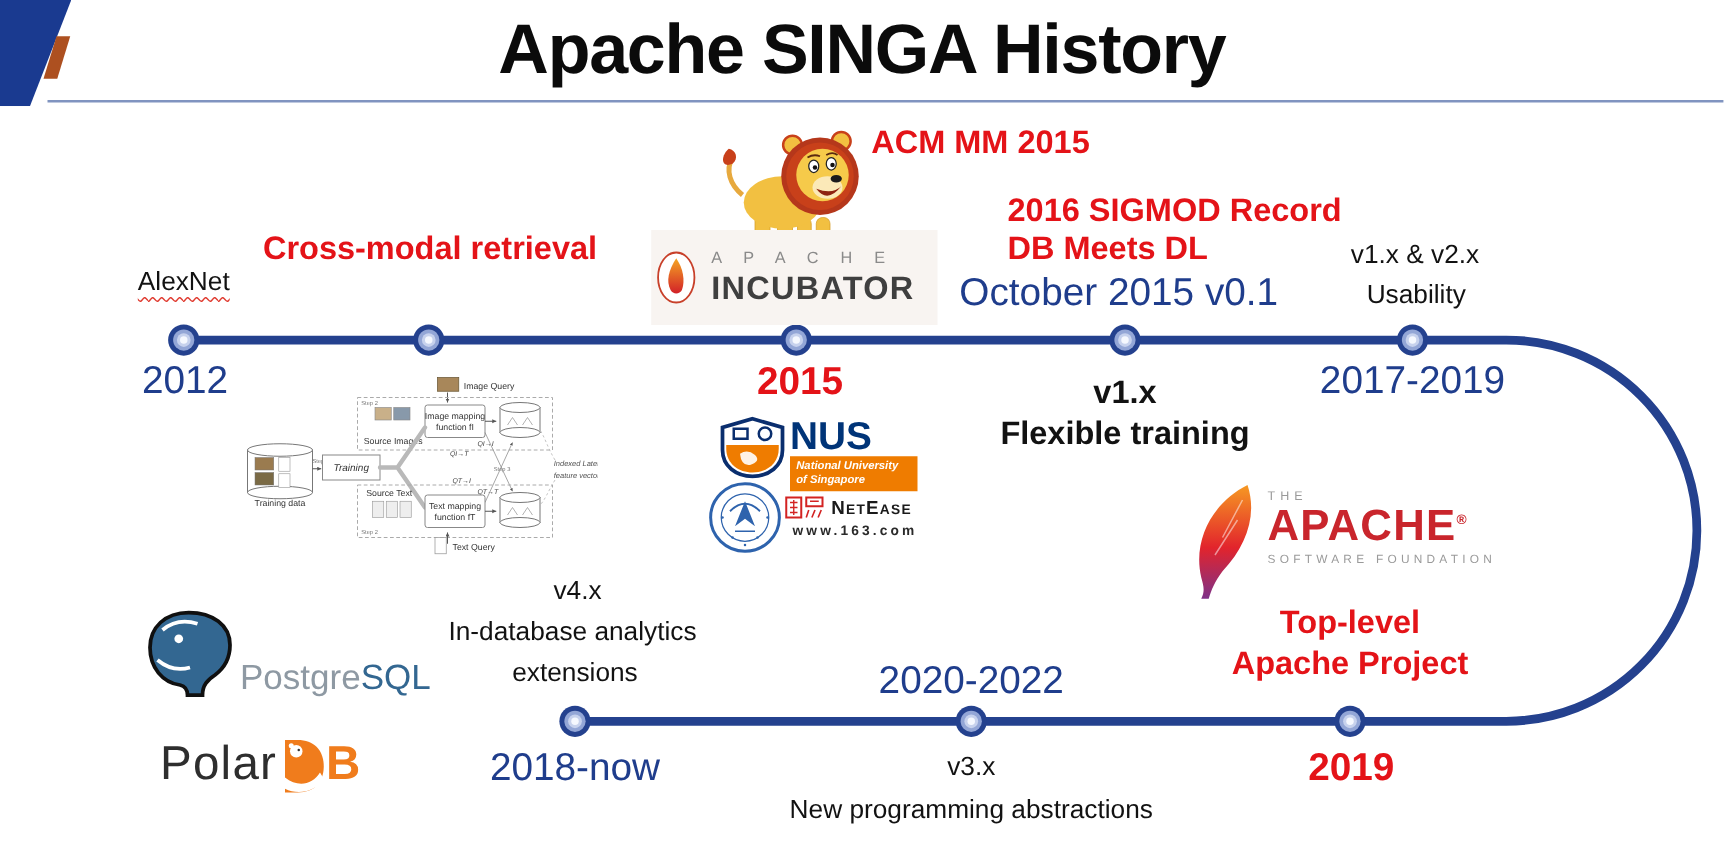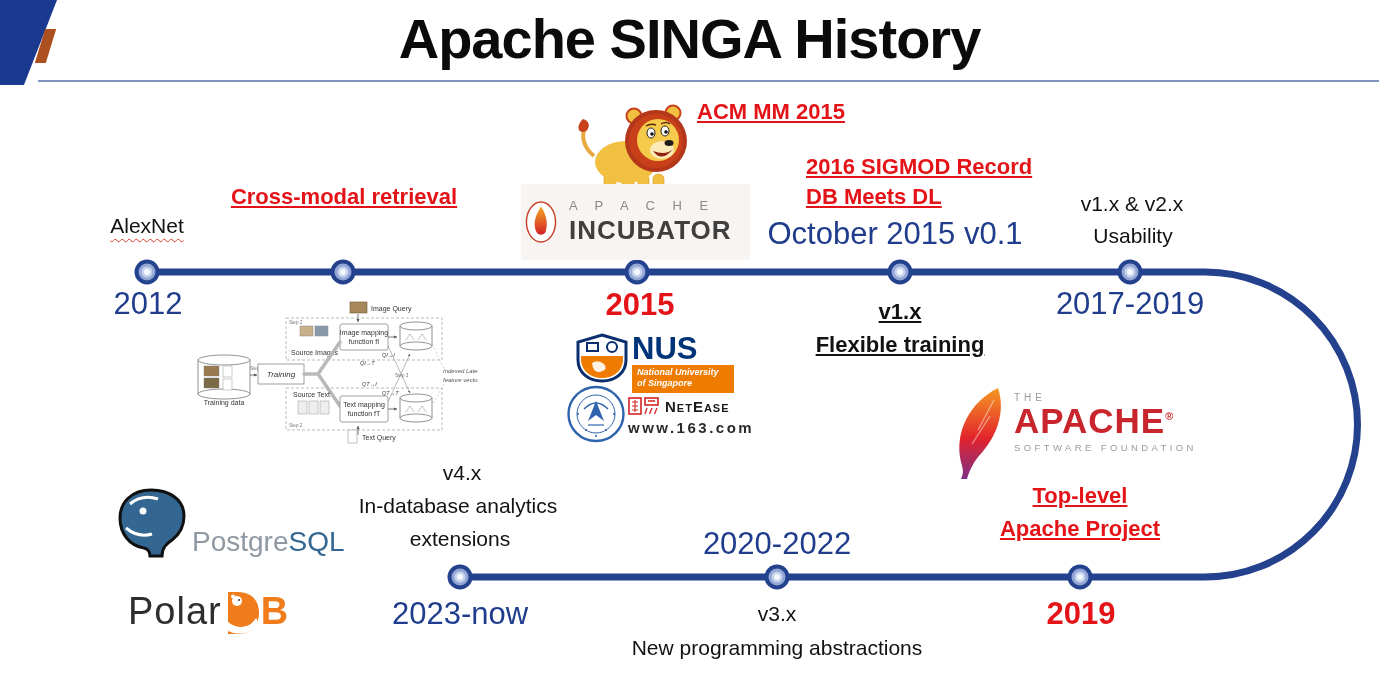--- a/index.html
+++ b/index.html
@@ -6,21 +6,21 @@
   .slide{position:relative;width:1379px;height:681px;background:#ffffff;overflow:hidden;
          font-family:"Liberation Sans",sans-serif;color:#121212;}
   .abs{position:absolute;}
   .lbl{position:absolute;white-space:nowrap;line-height:1.15;}
   .cx{transform:translateX(-50%);}
   .red{color:#E41318;font-weight:bold;}
   .blue{color:#1F3D8C;}
   .blk{color:#121212;}
   .b{font-weight:bold;}
   .f21{font-size:21px;}
-  .f22{font-size:22px;text-decoration:underline;}
+  .f22{font-size:26px;}
   .f31{font-size:31px;}
   .wavy{text-decoration:underline wavy #E03A2F 1px;text-underline-offset:5px;}
   .title{position:absolute;top:6px;left:0;width:100%;text-align:center;
          font-size:56px;font-weight:bold;letter-spacing:-1px;color:#0b0b0b;}
   .corner-blue{position:absolute;left:0;top:0;width:57px;height:85px;background:#1a3a90;
          clip-path:polygon(0 0,100% 0,42% 100%,0 100%);}
   .corner-orange{position:absolute;left:40px;top:29px;width:11px;height:34px;background:#AD5020;
          transform:skewX(-17deg);}
   .title-rule{position:absolute;left:38px;top:80px;width:1341px;height:2px;background:#8094c0;}
   
@@ -33,21 +33,21 @@
   .nus{position:absolute;left:576px;top:333px;display:flex;align-items:flex-start;}
   .nus-right{margin-left:4px;}
   .nus-acronym{font-size:31px;font-weight:bold;color:#003478;line-height:1;}
   .nus-orange{background:#EF7C00;color:#ffffff;font-size:9px;font-weight:bold;
          padding:2px 15px 3px 5px;line-height:1.25;margin-top:1px;font-style:italic;}
   
   .netease{position:absolute;left:628px;top:396px;width:126px;}
   .ne-row{display:flex;align-items:center;}
   .ne-name{font-size:15px;font-weight:bold;color:#1a1a1a;font-variant:small-caps;
          letter-spacing:1px;margin-left:5px;}
-  .ne-url{font-size:15px;font-weight:bold;color:#2a2a2a;letter-spacing:2.5px;margin-top:3px;margin-left:0;}
+  .ne-url{font-size:11px;font-weight:bold;color:#2a2a2a;letter-spacing:2.5px;margin-top:3px;margin-left:6px;}
   
   .asf-text{position:absolute;left:1014px;top:392px;}
   .asf-the{font-size:10px;letter-spacing:4px;color:#9a9a9a;}
   .asf-name{font-size:35px;font-weight:bold;letter-spacing:1px;color:#C9252C;line-height:1.05;}
   .asf-name sup{font-size:11px;color:#C9252C;}
   .asf-sub{font-size:9.5px;letter-spacing:3.4px;color:#9a9a9a;margin-top:2px;}
   
   .pg{position:absolute;left:114px;top:486px;display:flex;align-items:flex-end;}
   .pg-text{font-size:28px;margin-left:4px;}
   .pg-grey{color:#8E99A3;}
@@ -250,21 +250,21 @@
   <div class="lbl red f22 cx" style="left:1080px;top:516px">Apache Project</div>
   <div class="lbl red f31 cx" style="left:1081px;top:596px">2019</div>
 
   <div class="lbl blue f31 cx" style="left:777px;top:526px">2020-2022</div>
   <div class="lbl blk f21 cx" style="left:777px;top:602px">v3.x</div>
   <div class="lbl blk f21 cx" style="left:777px;top:636px">New programming abstractions</div>
 
   <div class="lbl blk f21 cx" style="left:462px;top:461px">v4.x</div>
   <div class="lbl blk f21 cx" style="left:458px;top:494px">In-database analytics</div>
   <div class="lbl blk f21 cx" style="left:460px;top:527px">extensions</div>
-  <div class="lbl blue f31 cx" style="left:460px;top:596px">2023-now</div>
+  <div class="lbl blue f31 cx" style="left:460px;top:596px">2018-now</div>
 
   <div class="pg">
     <svg width="74" height="72" viewBox="0 0 74 72">
       <path d="M37 4 C18 4 6 16 6 32 C6 48 16 60 30 62 C34 63 36 66 36 70 L48 70 C48 62 52 58 58 54 C66 48 70 40 70 30 C70 14 56 4 37 4 Z" fill="#336791" stroke="#101010" stroke-width="3"></path>
       <path d="M16 18 Q28 8 44 13" stroke="#ffffff" stroke-width="3" fill="none"></path>
       <path d="M12 42 Q24 52 38 48" stroke="#ffffff" stroke-width="3" fill="none"></path>
       <circle cx="29" cy="25" r="3.5" fill="#ffffff"></circle>
     </svg>
     <div class="pg-text"><span class="pg-grey">Postgre</span><span class="pg-blue">SQL</span></div>
   </div>

